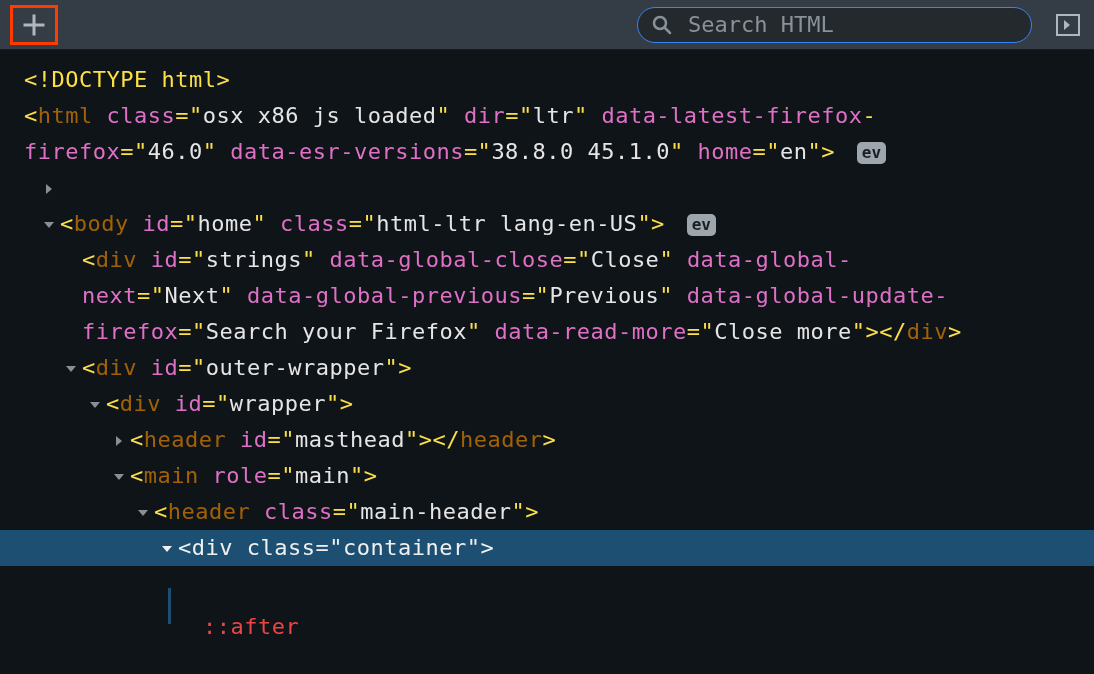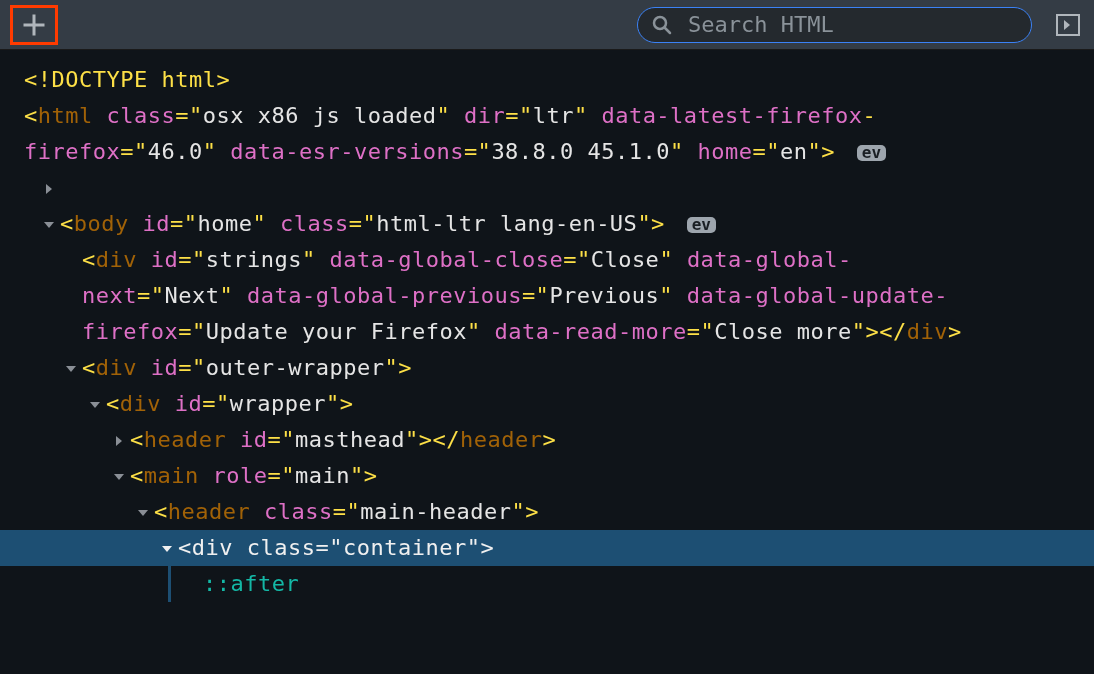--- a/index.html
+++ b/index.html
@@ -87,32 +87,32 @@
 .twisty.open svg { transform: rotate(0deg); }
 .twisty.closed svg { transform: rotate(-90deg); }
 .indent-spacer { display: inline-block; flex-shrink: 0; }
 .wrap-line {
   padding-left: 24px;
 }
 .punct { color: #fde047; }
 .tag { color: #a16207; }
 .attr-name { color: #de70c6; }
 .attr-val { color: #e5e5e5; }
-.pseudo { color: #14b8a6; }
+.pseudo { color: #ef4444; margin-top: 43px; }
 .ev-badge {
   display: inline-flex;
   align-items: center;
   justify-content: center;
   background: #9da5ad;
   color: #1a1f24;
   font-size: 16px;
   font-weight: 700;
   border-radius: 5px;
   padding: 0 5px;
-  height: 16px;
+  height: 22px;
   margin-left: 8px;
   vertical-align: middle;
   letter-spacing: 0;
 }
 .selected-line {
   background: #1d4f73;
 }
 .selected-line .punct,
 .selected-line .tag,
 .selected-line .attr-name,
@@ -211,21 +211,21 @@
     <span class="indent-spacer" style="width:58px"></span>
     <span class="line-content">
       <span class="attr-name">next</span><span class="punct">="</span><span class="attr-val">Next</span><span class="punct">"</span>
       <span class="attr-name">data-global-previous</span><span class="punct">="</span><span class="attr-val">Previous</span><span class="punct">"</span>
       <span class="attr-name">data-global-update-</span>
     </span>
   </div>
   <div class="line">
     <span class="indent-spacer" style="width:58px"></span>
     <span class="line-content">
-      <span class="attr-name">firefox</span><span class="punct">="</span><span class="attr-val">Update your Firefox</span><span class="punct">"</span>
+      <span class="attr-name">firefox</span><span class="punct">="</span><span class="attr-val">Search your Firefox</span><span class="punct">"</span>
       <span class="attr-name">data-read-more</span><span class="punct">="</span><span class="attr-val">Close more</span><span class="punct">"&gt;&lt;/</span><span class="tag">div</span><span class="punct">&gt;</span>
     </span>
   </div>
 
   <div class="line">
     <span class="indent-spacer" style="width:36px"></span>
     <span class="twisty open">
       <svg width="12" height="12" viewBox="0 0 12 12">
           <path d="M1 3 L6 9 L11 3 Z" fill="#8a8f96"></path>
         </svg>

